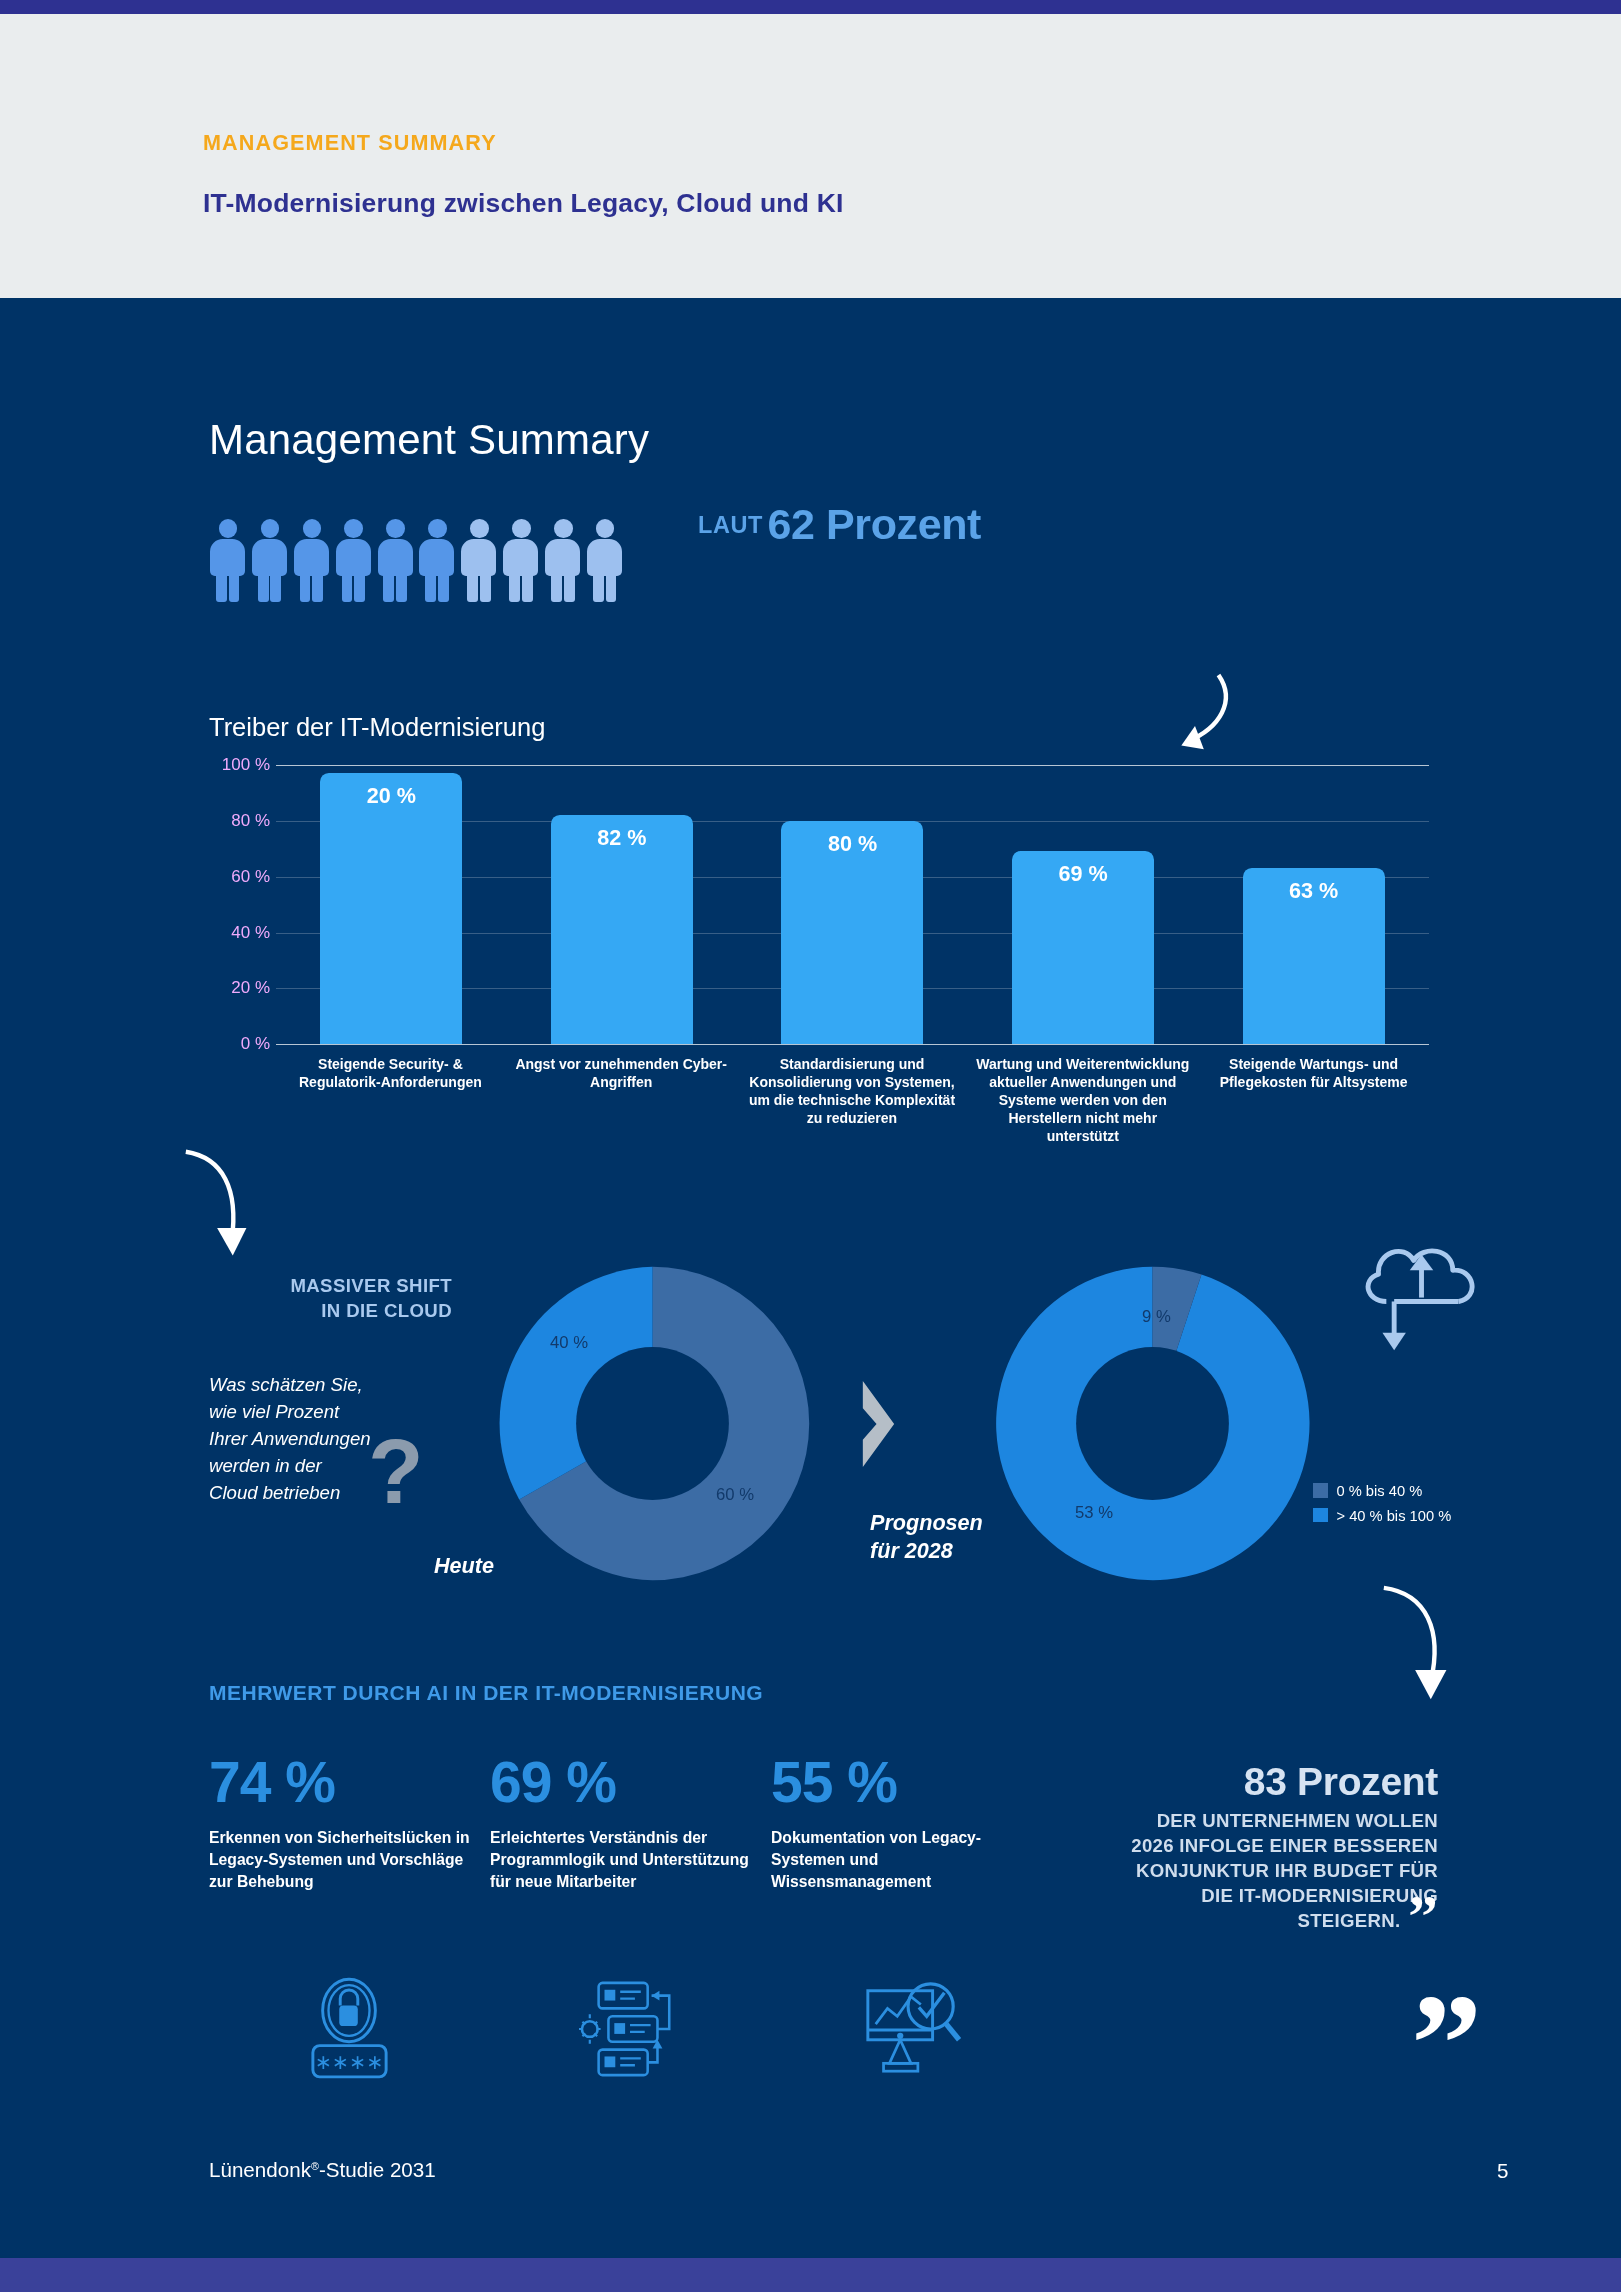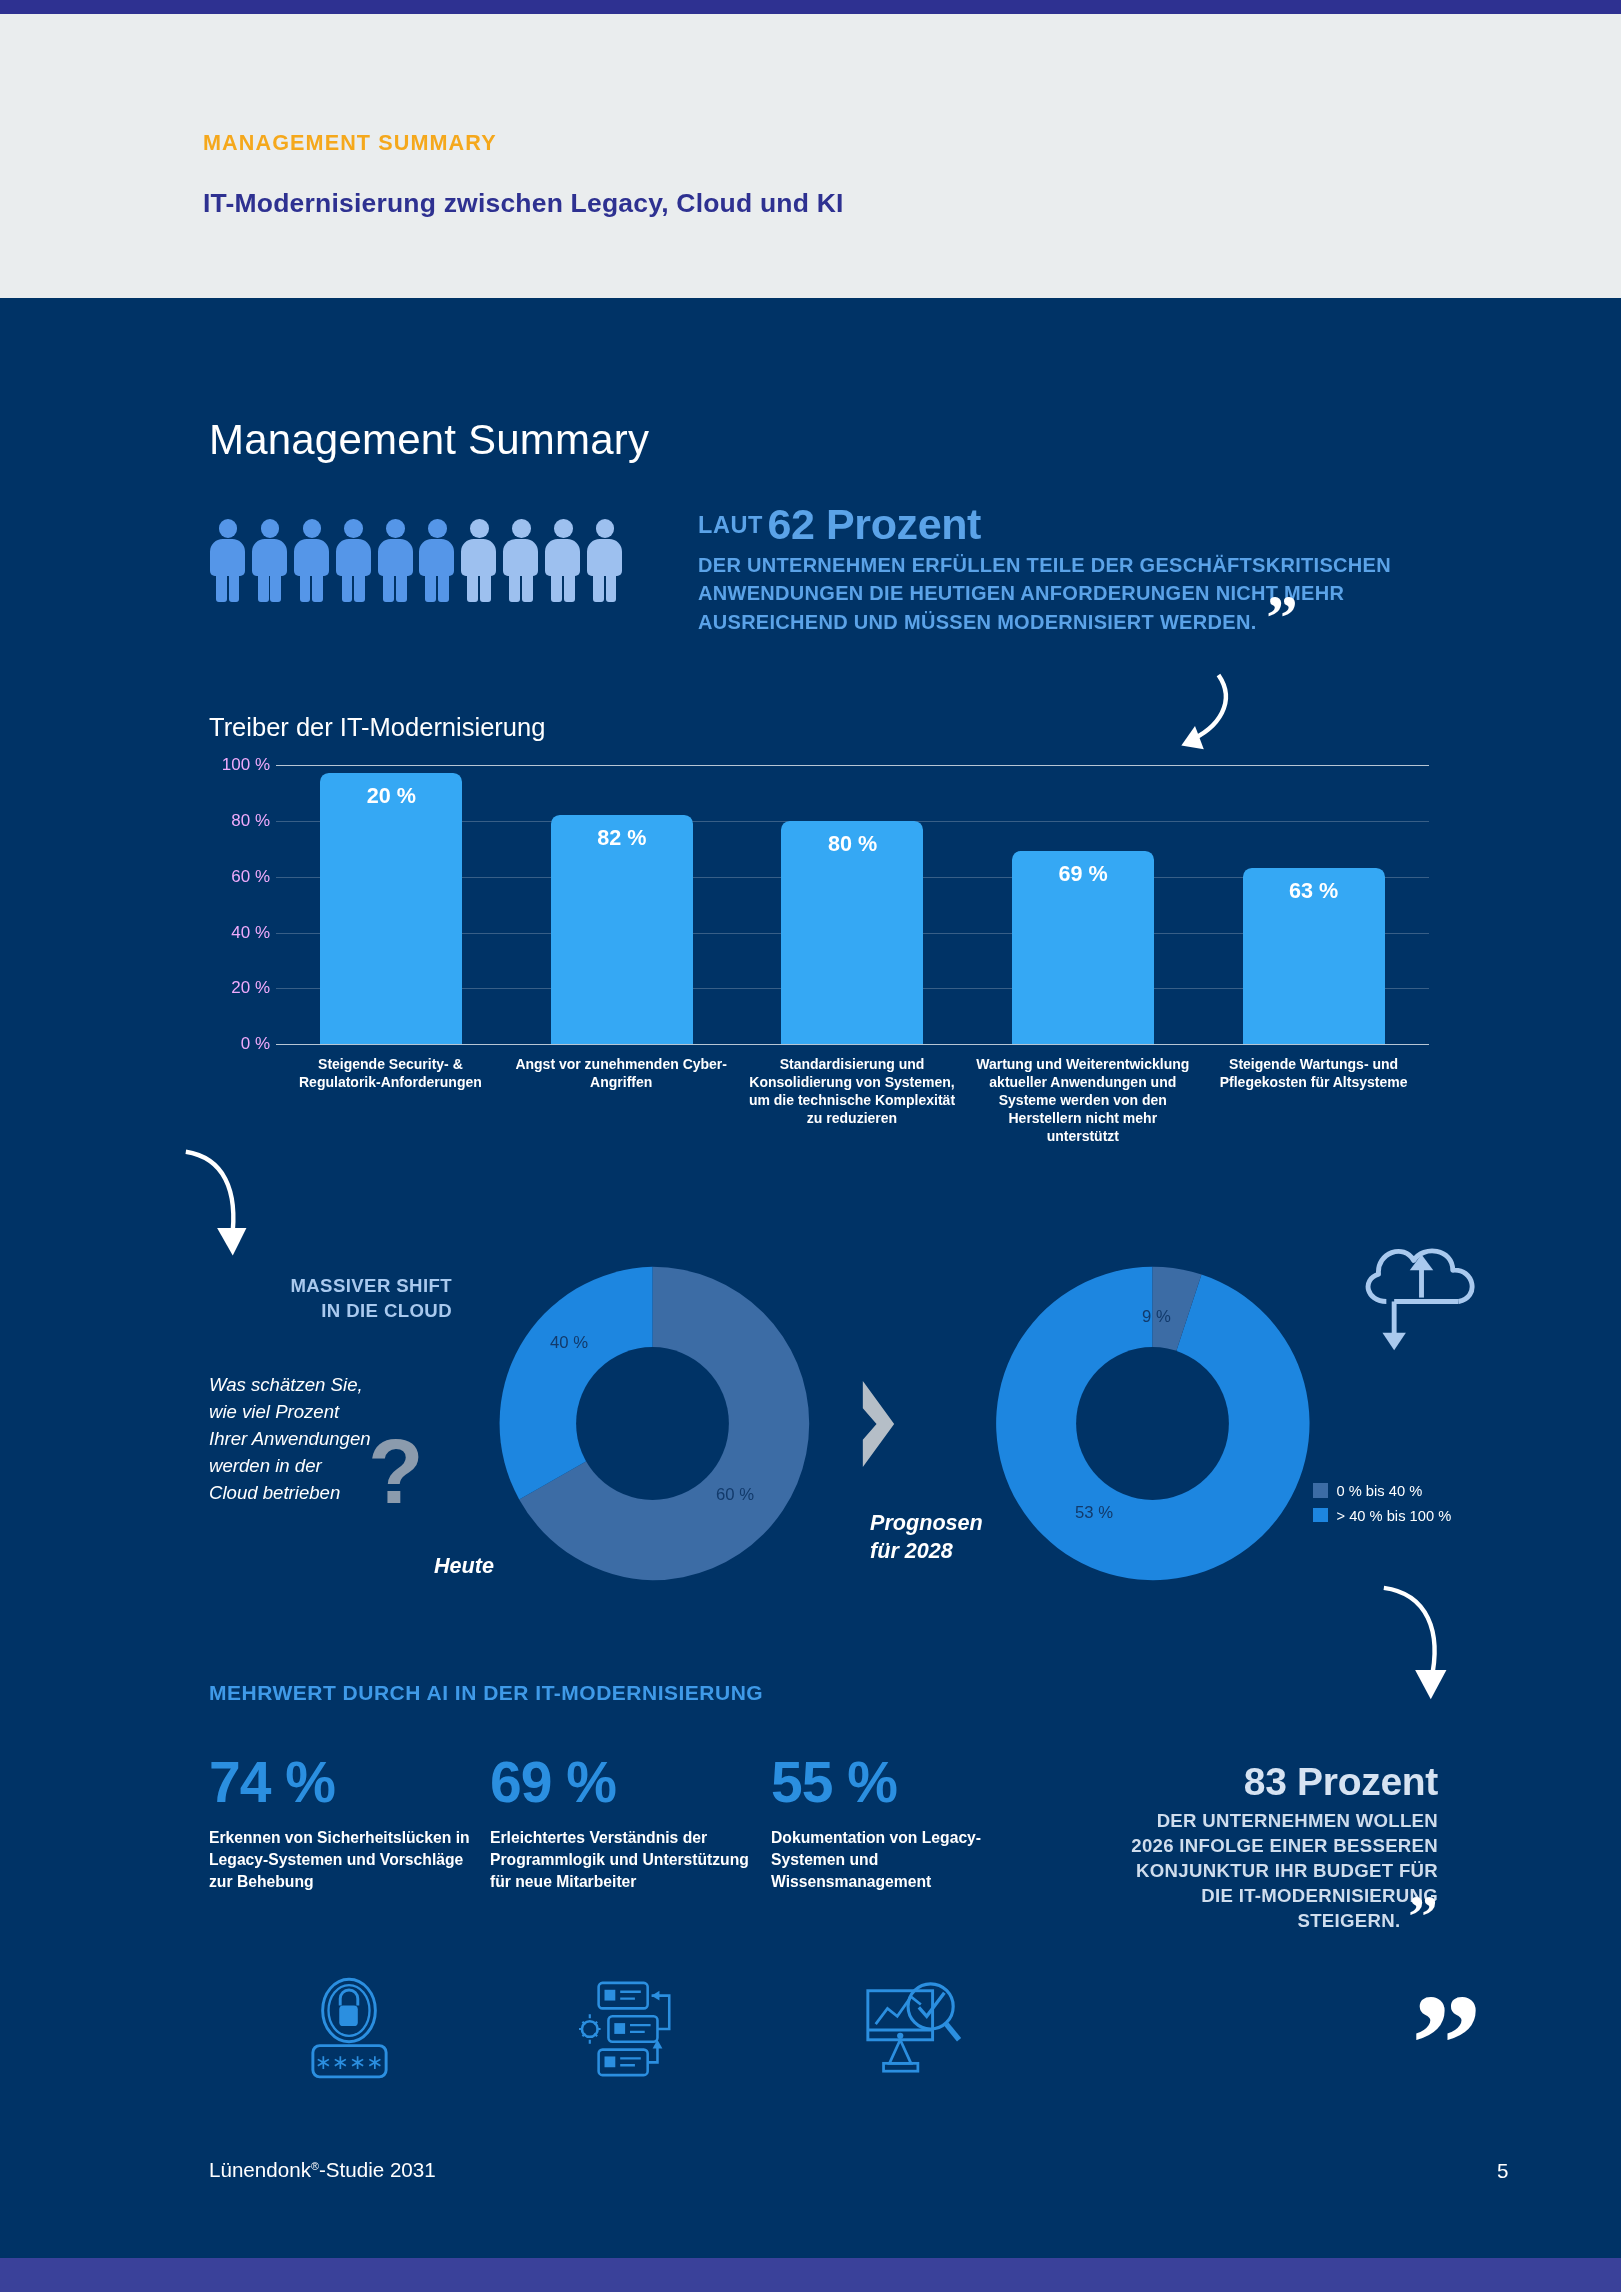--- a/index.html
+++ b/index.html
@@ -280,27 +280,20 @@
       <span class="body" style="background:#9dc0ef"></span>
       <span class="legL" style="background:#9dc0ef"></span>
       <span class="legR" style="background:#9dc0ef"></span>
     </div>
   </div>
 
 <div class="quote62">
   <div class="line1">
     <span class="laut">LAUT</span>
     <span class="big">62 Prozent</span>
-  </div>
-  <div class="sub">
-    <div>DER UNTERNEHMEN ERFÜLLEN TEILE DER GESCHÄFTSKRITISCHEN</div>
-    <div>ANWENDUNGEN DIE HEUTIGEN ANFORDERUNGEN NICHT MEHR</div>
-    <div>
-      <span>AUSREICHEND UND MÜSSEN MODERNISIERT WERDEN.</span><span class="qmark">”</span>
-    </div>
   </div>
 </div>
 
 <svg class="arrow" style="left:1152px; top:667px;" width="88" height="108" viewBox="0 0 90 110">
   <path d="M68 8 C 86 34, 70 62, 36 76" stroke="#ffffff" stroke-width="4.5" fill="none"></path>
   <path d="M44 60 L 30 80 L 53 84 Z" fill="#ffffff"></path>
 </svg>
 
 <div class="chart-title">Treiber der IT-Modernisierung</div>
 <div class="chart">

